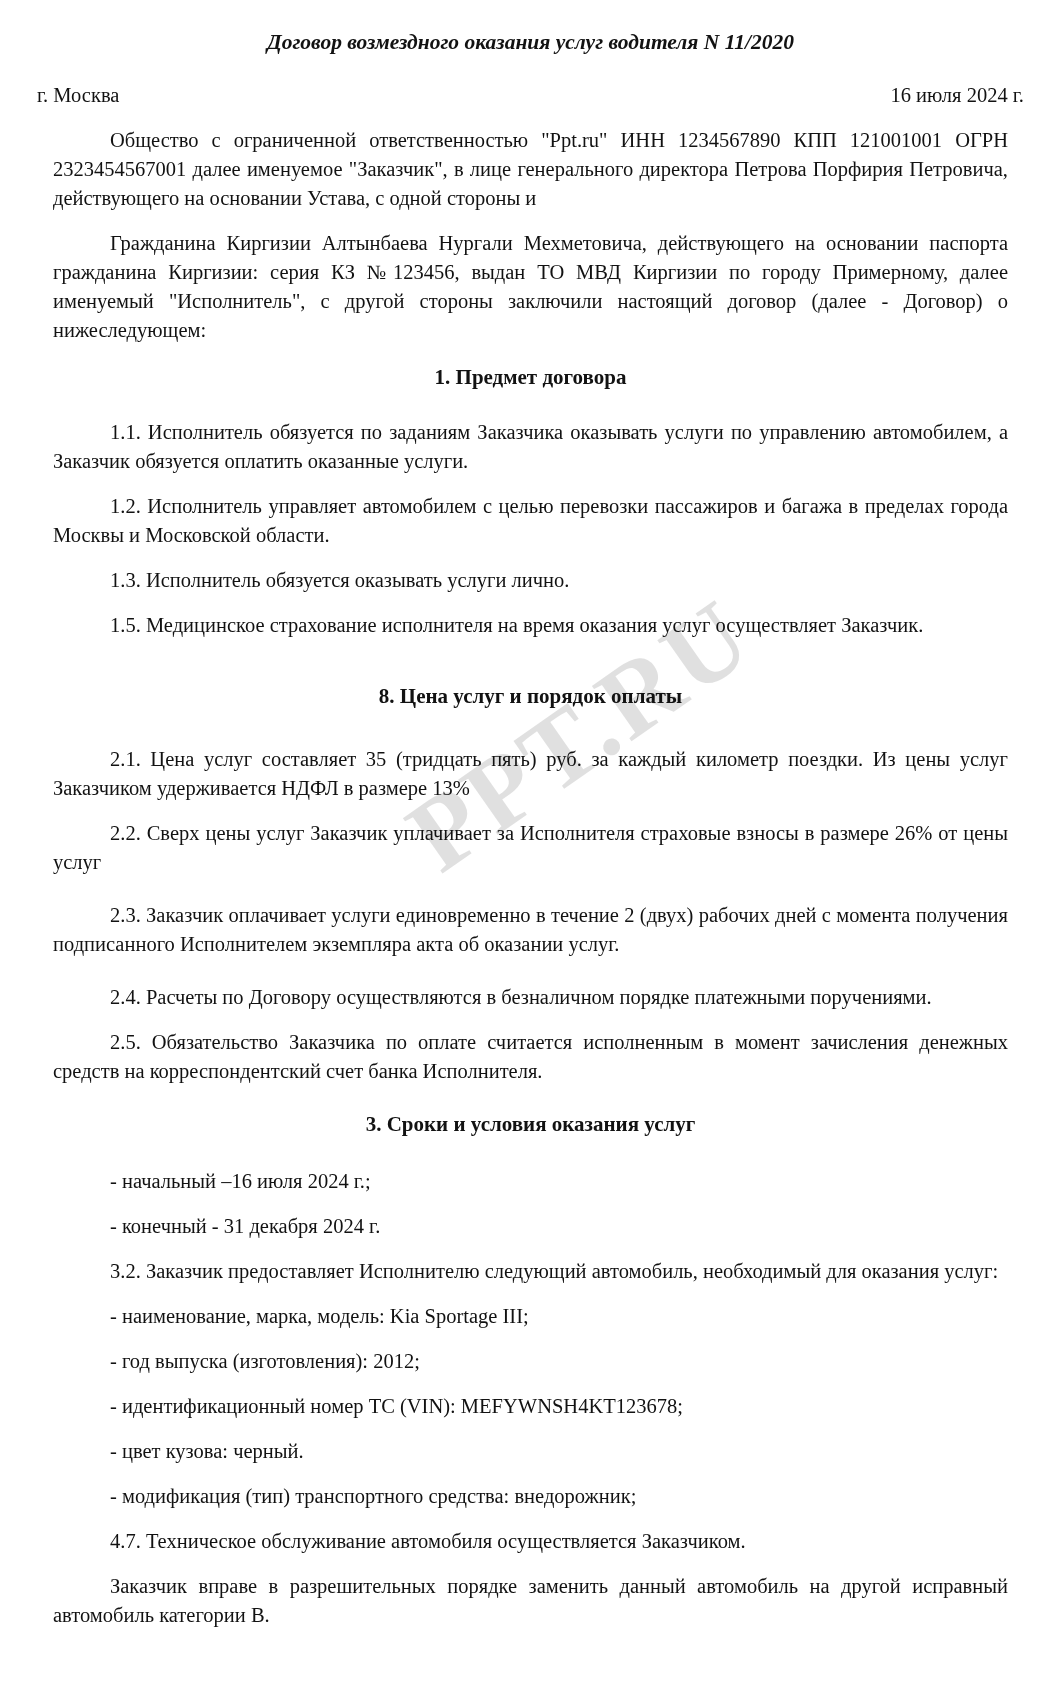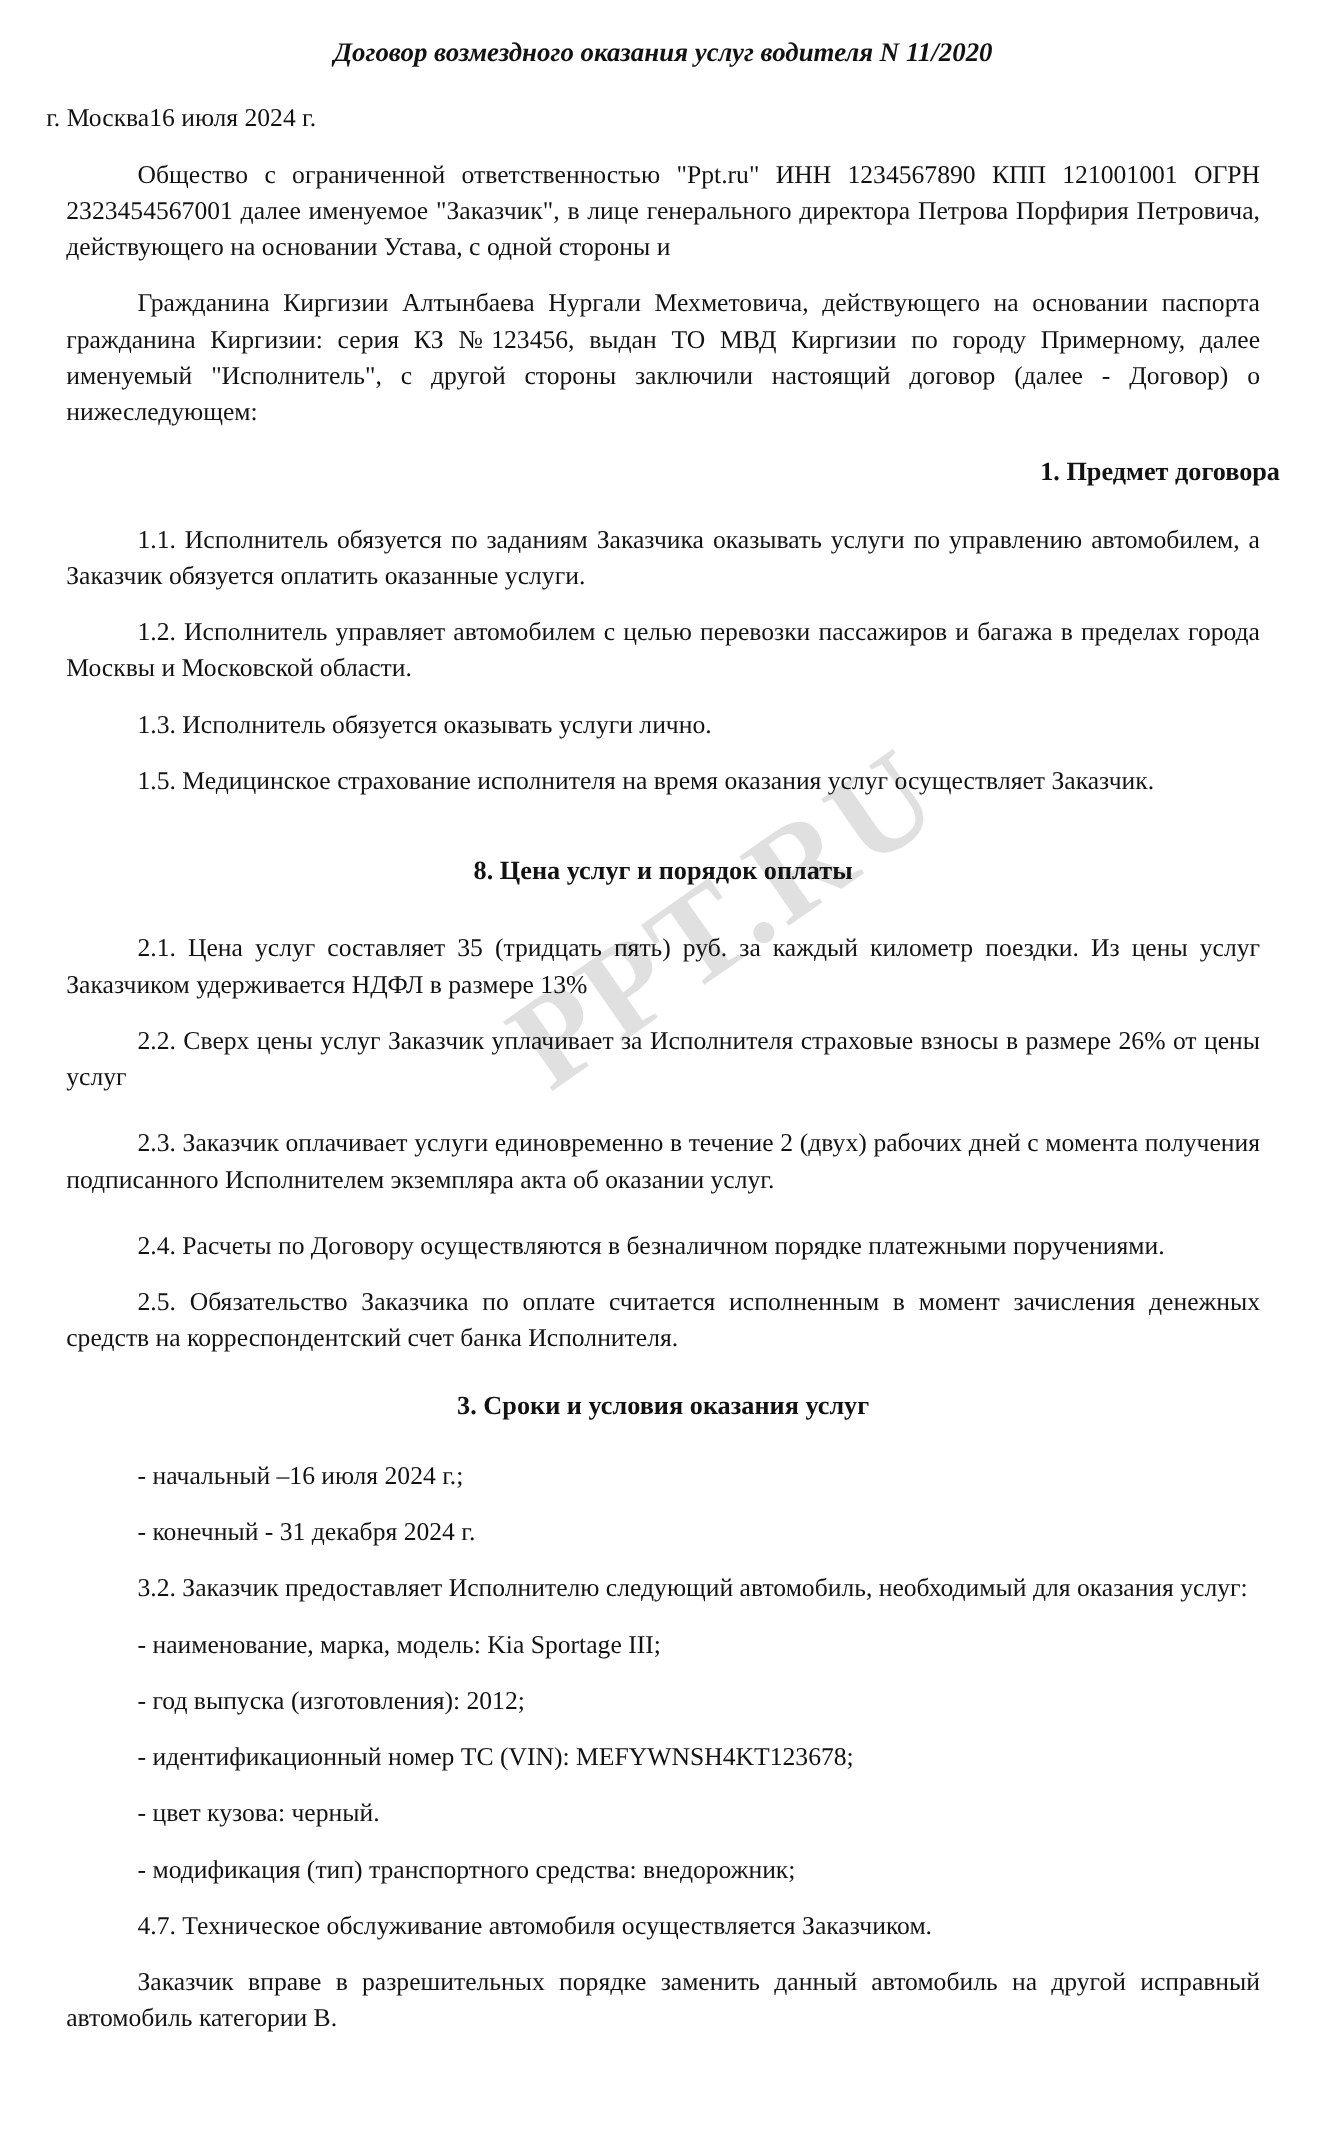--- a/index.html
+++ b/index.html
@@ -43,35 +43,36 @@
   .doc-title {
     margin: 0 0 24px 0;
     text-align: center;
     font-size: 21.5px;
     font-weight: bold;
     line-height: 29px;
     font-style: italic;
   }
   .meta-row {
     display: flex;
-    justify-content: flex-start;
+    justify-content: space-between;
     margin-bottom: 14px;
+    gap: 40px;
   }
   p.para {
     margin: 16px;
     text-align: justify;
     text-indent: 57px;
   }
   .section-heading {
     text-align: center;
     font-size: 21px;
     font-weight: bold;
     line-height: 29px;
   }
-  .heading-1 { margin: 18px 0 26px 0; text-align: right; }
+  .heading-1 { margin: 18px 0 26px 0; }
   .heading-2 { margin: 42px 0 34px 0; }
   .heading-3 { margin: 24px 0 28px 0; }
   .gap-before { margin-top: 24px !important; }
 </style>
 </head>
 <body>
 
 <div class="page">
 
   <div class="watermark">PPT.RU</div>

